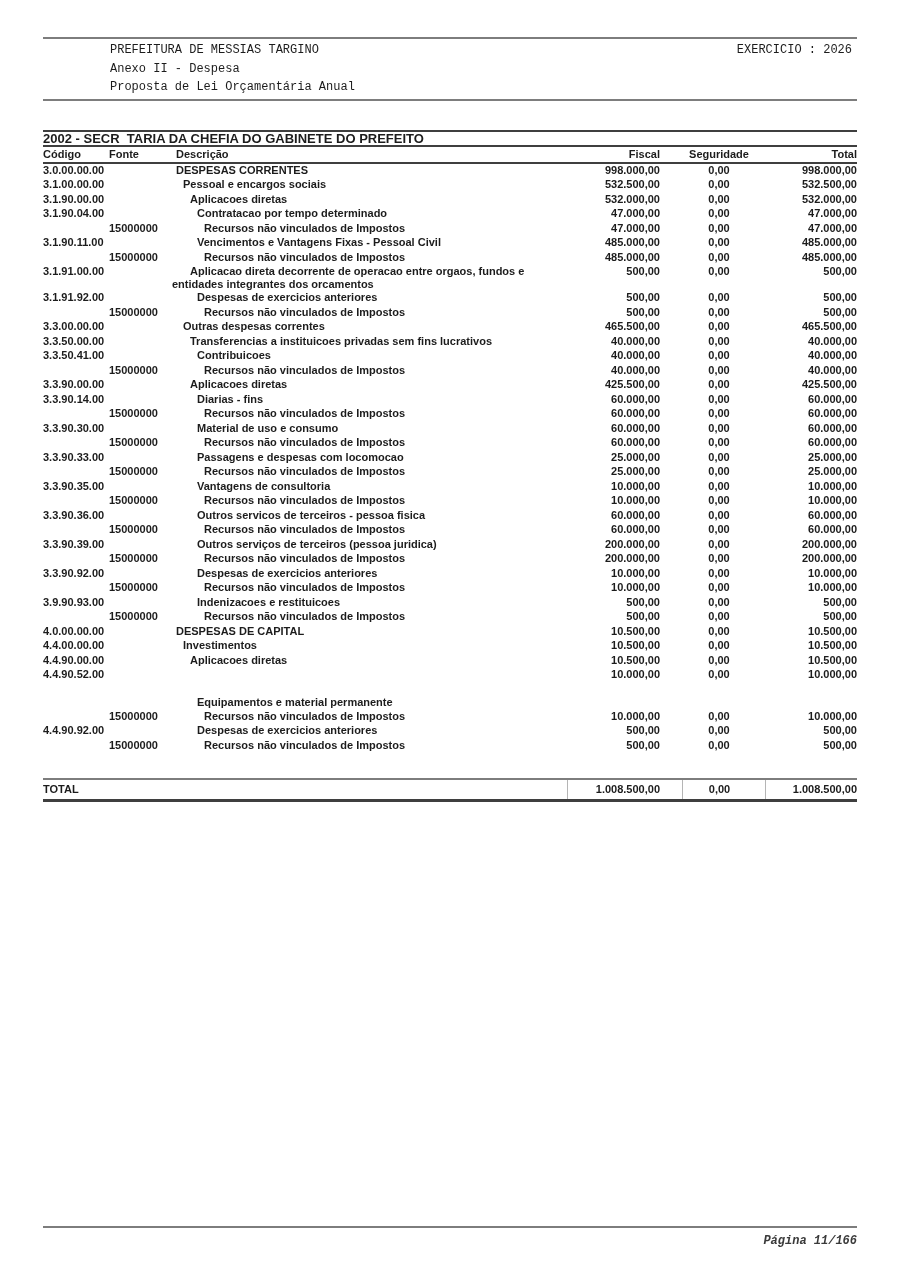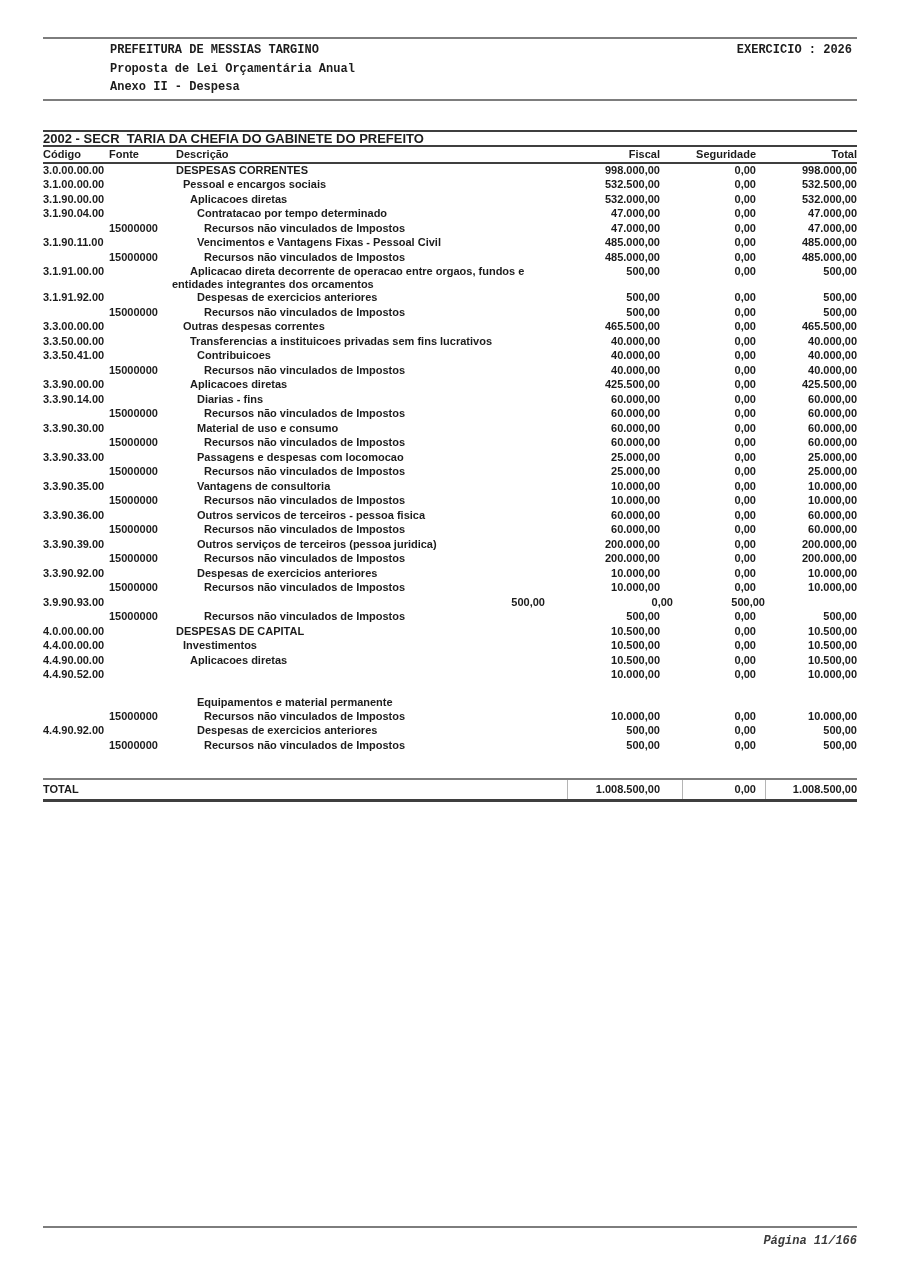--- a/index.html
+++ b/index.html
@@ -13,42 +13,42 @@
   .inner { padding:0 43px; }
 
   .rule-gray { height:2px; background:#7d7d7d; }
   .rule-dark { height:2px; background:#3f3f3f; }
   .rule-thick { height:3px; background:#3f3f3f; }
 
   
   .doc-header { margin-top:37px; }
   .doc-header-text {
     font-family:"Liberation Mono","DejaVu Sans Mono",monospace;
-    font-weight:bold; font-size:12px; line-height:18.5px;
+    font-weight:normal; font-size:12px; line-height:18.5px;
     padding:2px 5px 2px 67px; position:relative;
   }
   .exercise { position:absolute; right:5px; top:2px; }
 
   
   .budget-table { margin-top:29px; }
   .section-title {
     font-size:13px; font-weight:bold; line-height:13px; white-space:pre;
   }
   .grid-row {
     display:grid;
     grid-template-columns:63px 57px 404px 115px 83px 92px;
     align-items:start;
   }
   .col-header { font-weight:bold; font-size:11px; line-height:15px; }
   .data-row { font-size:11px; line-height:13.2px; min-height:14.5px;font-weight:bold; }
   .cell-codigo { padding-left:0; }
   .cell-fonte  { padding-left:3px; }
   .cell-desc   { padding-left:13px; }
   .cell-fiscal { text-align:right; padding-right:22px; }
-  .cell-seg    { text-align:right; padding-right:9px; }
+  .cell-seg    { text-align:center; padding-right:9px; }
   .cell-total  { text-align:right; padding-right:0; }
 
   
   .total-block { margin-top:25px; }
   .total-row { font-size:11px; font-weight:bold; line-height:19px; min-height:19px; }
   .total-row > div + div { border-left:1px solid #b5b5b5; }
 
   
   .doc-footer { position:absolute; left:43px; right:43px; top:1226px; }
   .page-number {
@@ -61,22 +61,22 @@
 <body>
 
 <div class="page">
   <div class="inner">
 
     <div class="doc-header">
       <div class="rule-gray"></div>
       <div class="doc-header-text">
         <div>PREFEITURA DE MESSIAS TARGINO</div>
         <div class="exercise">EXERCICIO : 2026</div>
+        <div>Anexo II - Despesa</div>
         <div>Proposta de Lei Orçamentária Anual</div>
-        <div>Anexo II - Despesa</div>
       </div>
       <div class="rule-gray"></div>
     </div>
 
     <div class="budget-table">
       <div class="rule-dark"></div>
       <div class="section-title">2002 - SECR  TARIA DA CHEFIA DO GABINETE DO PREFEITO</div>
       <div class="rule-dark"></div>
 
       <div class="grid-row col-header">
@@ -318,20 +318,21 @@
     <div class="cell-codigo"></div>
     <div class="cell-fonte">15000000</div>
     <div class="cell-desc" style="padding-left: 41px;">Recursos não vinculados de Impostos</div>
     <div class="cell-fiscal">10.000,00</div>
     <div class="cell-seg">0,00</div>
     <div class="cell-total">10.000,00</div>
   </div>
           <div class="grid-row data-row">
     <div class="cell-codigo">3.9.90.93.00</div>
     <div class="cell-fonte"></div>
+    <div class="cell-desc" style="padding-left: 34px;">Indenizacoes e restituicoes</div>
     <div class="cell-fiscal">500,00</div>
     <div class="cell-seg">0,00</div>
     <div class="cell-total">500,00</div>
   </div>
           <div class="grid-row data-row">
     <div class="cell-codigo"></div>
     <div class="cell-fonte">15000000</div>
     <div class="cell-desc" style="padding-left: 41px;">Recursos não vinculados de Impostos</div>
     <div class="cell-fiscal">500,00</div>
     <div class="cell-seg">0,00</div>

